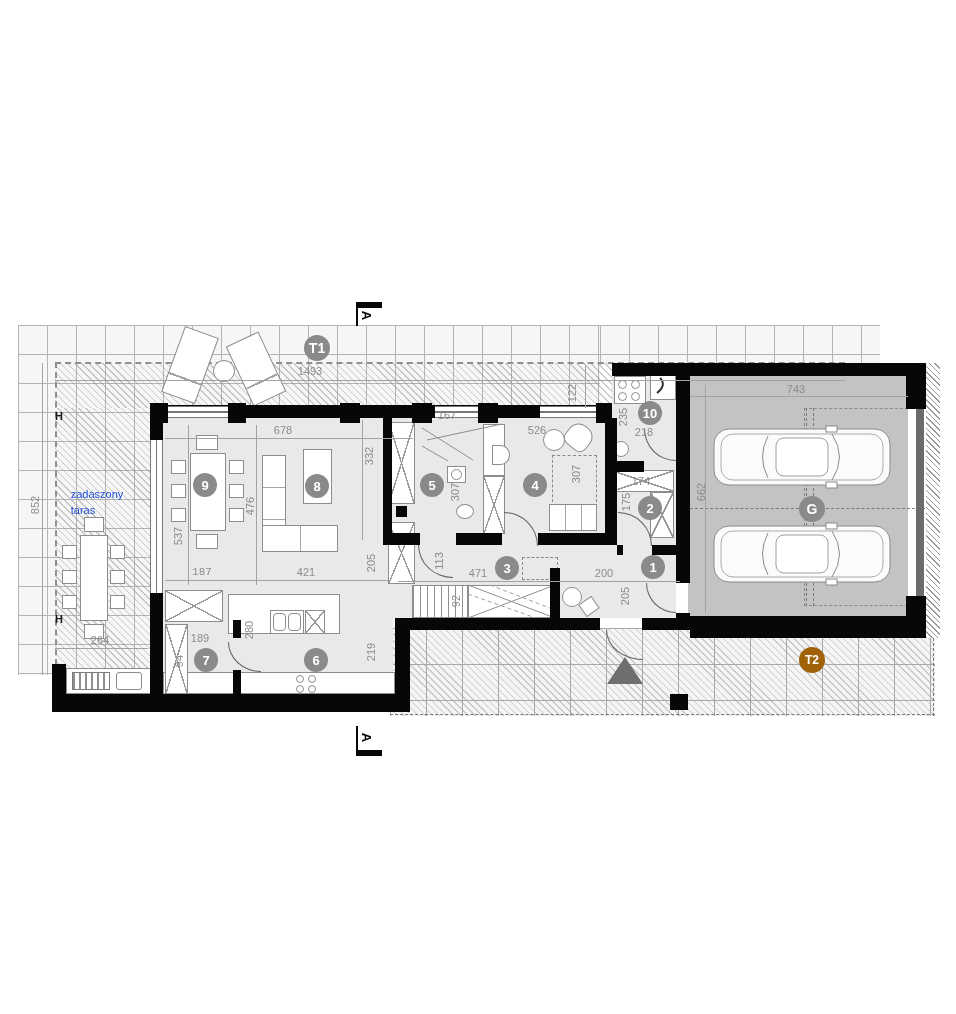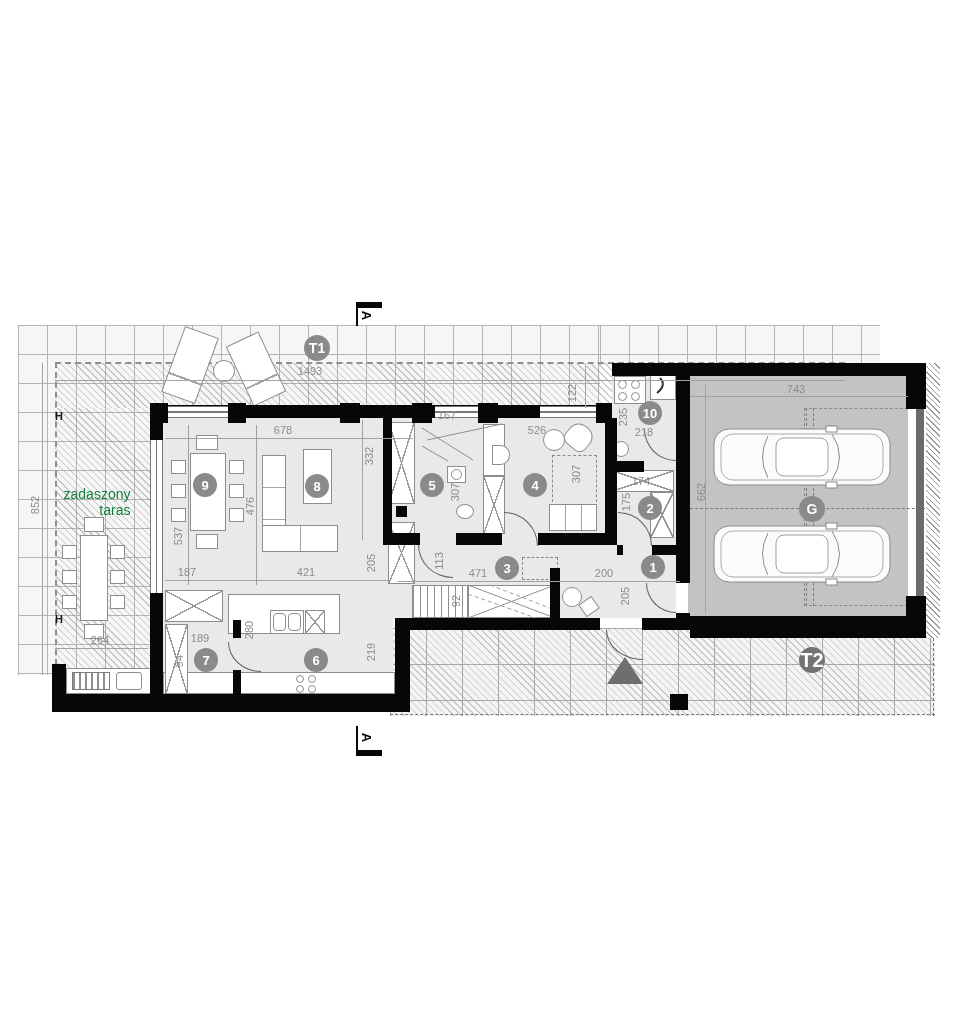--- a/index.html
+++ b/index.html
@@ -42,21 +42,21 @@
   .win-h{position:absolute;box-sizing:border-box;border-top:1px solid #777;border-bottom:1px solid #777;
     background:linear-gradient(#fff 0 44%,#777 44% 56%,#fff 56%);}
   .win-v{position:absolute;box-sizing:border-box;border-left:1px solid #777;border-right:1px solid #777;
     background:linear-gradient(90deg,#fff 0 44%,#777 44% 56%,#fff 56%);}
   .chair{position:absolute;background:#fff;border:1px solid #8d8d8d;box-sizing:border-box;}
   .divline{position:absolute;background:#a5a5a5;}
   .lounger{position:absolute;background:linear-gradient(#fff 0 70%,#a5a5a5 70% 73%,#fff 73%);border:1px solid #8d8d8d;box-sizing:border-box;}
   .tri-up{position:absolute;width:0;height:0;border-left:18px solid transparent;border-right:18px solid transparent;border-bottom:27px solid #6e6e6e;}
   .seclabel{position:absolute;color:#000;font-weight:bold;font-size:13px;transform:rotate(90deg);}
   .hlabel{position:absolute;color:#1a1a1a;font-weight:bold;font-size:11px;}
-  .terrlabel{position:absolute;color:#15803d;font-size:14px;text-align:right;line-height:16px;transform:translate(-50%,0);}
+  .terrlabel{position:absolute;color:#1d4ed8;font-size:11px;text-align:left;line-height:16px;transform:translate(-50%,0);}
   svg.overlay{position:absolute;left:0;top:0;pointer-events:none;}
 </style>
 </head>
 <body>
 
 <div id="canvas">
 
   <div class="grid" style="left:18px;top:325px;width:582px;height:350px"></div>
   <div class="grid" style="left:600px;top:325px;width:280px;height:40px"></div>
   <div class="hatch" style="left:55px;top:363px;width:790px;height:45px"></div>
@@ -274,35 +274,35 @@
       <span class="dim" style="left: 644px; top: 432px;">218</span>
       <span class="dim" style="left: 796px; top: 389px;">743</span>
       <span class="dim v" style="left: 701px; top: 492px;">662</span>
       <span class="dim v" style="left: 369px; top: 456px;">332</span>
       <span class="dim v" style="left: 178px; top: 536px;">537</span>
       <span class="dim v" style="left: 250px; top: 506px;">476</span>
       <span class="dim v" style="left: 455px; top: 492px;">307</span>
       <span class="dim v" style="left: 576px; top: 474px;">307</span>
       <span class="dim" style="left: 641px; top: 481px;">174</span>
       <span class="dim v" style="left: 626px; top: 502px;">175</span>
-      <span class="dim" style="left: 187px; top: 572px;">187</span>
+      <span class="dim" style="left: 202px; top: 572px; font-family: Liberation Mono, monospace;">187</span>
       <span class="dim" style="left: 306px; top: 572px;">421</span>
       <span class="dim v" style="left: 371px; top: 563px;">205</span>
       <span class="dim v" style="left: 439px; top: 561px;">113</span>
       <span class="dim" style="left: 478px; top: 573px;">471</span>
       <span class="dim" style="left: 604px; top: 573px;">200</span>
       <span class="dim v" style="left: 625px; top: 596px;">205</span>
       <span class="dim v" style="left: 456px; top: 601px;">92</span>
       <span class="dim" style="left: 100px; top: 640px;">264</span>
       <span class="dim" style="left: 200px; top: 638px;">189</span>
       <span class="dim v" style="left: 179px; top: 661px;">94</span>
       <span class="dim v" style="left: 249px; top: 630px;">280</span>
       <span class="dim v" style="left: 371px; top: 652px;">219</span>
       <div class="badge" style="left: 317px; top: 348px; width: 26px; height: 26px; font-size: 14px; background: rgb(138, 138, 138);">T1</div>
-      <div class="badge" style="left: 812px; top: 660px; width: 26px; height: 26px; font-size: 20px; background: #737373;">T2</div>
+      <div class="badge" style="left: 812px; top: 660px; width: 26px; height: 26px; font-size: 12px; background: #a16207;">T2</div>
       <div class="badge" style="left: 812px; top: 509px; width: 26px; height: 26px; font-size: 14px; background: rgb(138, 138, 138);">G</div>
       <div class="badge" style="left: 653px; top: 567px; width: 24px; height: 24px; font-size: 13px; background: rgb(138, 138, 138);">1</div>
       <div class="badge" style="left: 650px; top: 508px; width: 24px; height: 24px; font-size: 13px; background: rgb(138, 138, 138);">2</div>
       <div class="badge" style="left: 507px; top: 568px; width: 24px; height: 24px; font-size: 13px; background: rgb(138, 138, 138);">3</div>
       <div class="badge" style="left: 535px; top: 485px; width: 24px; height: 24px; font-size: 13px; background: rgb(138, 138, 138);">4</div>
       <div class="badge" style="left: 432px; top: 485px; width: 24px; height: 24px; font-size: 13px; background: rgb(138, 138, 138);">5</div>
       <div class="badge" style="left: 316px; top: 660px; width: 24px; height: 24px; font-size: 13px; background: rgb(138, 138, 138);">6</div>
       <div class="badge" style="left: 206px; top: 660px; width: 24px; height: 24px; font-size: 13px; background: rgb(138, 138, 138);">7</div>
       <div class="badge" style="left: 317px; top: 486px; width: 24px; height: 24px; font-size: 13px; background: rgb(138, 138, 138);">8</div>
       <div class="badge" style="left: 205px; top: 485px; width: 24px; height: 24px; font-size: 13px; background: rgb(138, 138, 138);">9</div>

